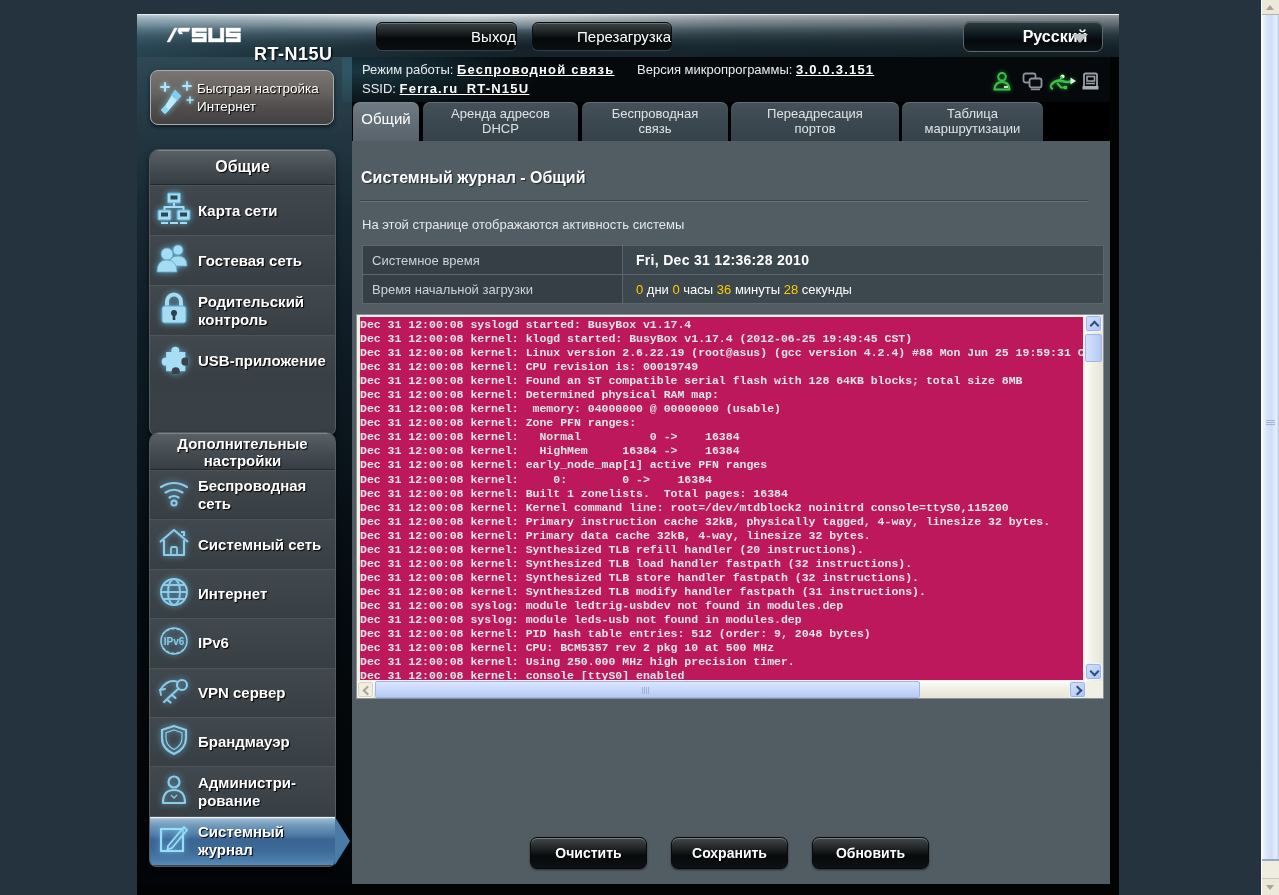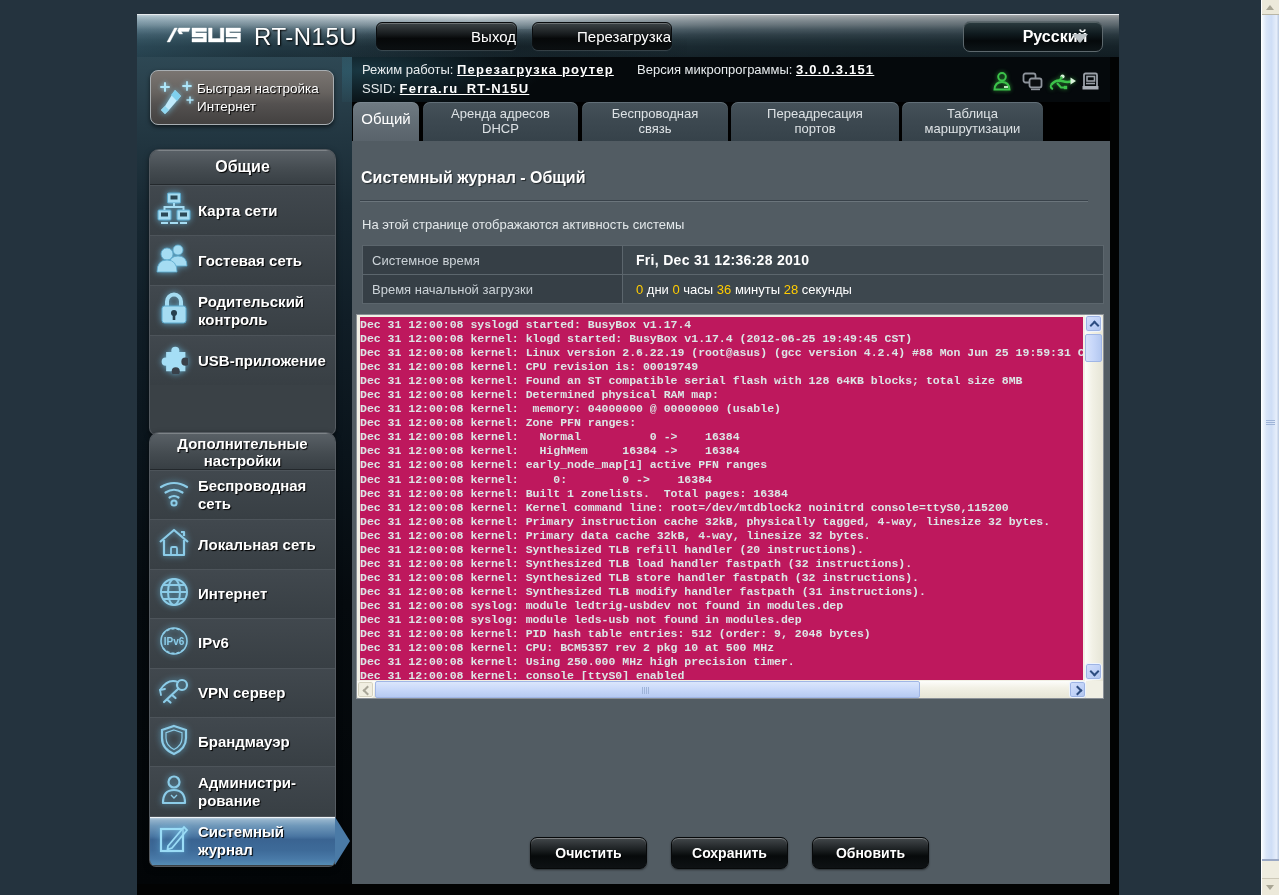--- a/index.html
+++ b/index.html
@@ -17,21 +17,21 @@
  text-align:right;line-height:27px;z-index:5;
  background:linear-gradient(180deg,#3d4447 0%,#15191b 45%,#060809 60%,#0b0f11 100%);
  border:1px solid #0a0d0f;box-shadow:inset 0 1px 0 rgba(255,255,255,.25),0 1px 1px rgba(255,255,255,.15);box-sizing:border-box;}
 #lang{position:absolute;left:826px;top:6px;width:140px;height:31px;border-radius:7px;z-index:5;
  background:linear-gradient(180deg,#2c3c40 0%,#101b1f 40%,#05090b 65%,#0d1518 100%);
  border:1px solid #5d686d;box-shadow:inset 0 1px 0 rgba(255,255,255,.2);box-sizing:border-box;
  color:#fff;font-size:16px;font-weight:bold;text-align:center;line-height:29px;padding-left:44px;}
 #lang .tri{position:absolute;right:14px;top:12px;width:0;height:0;border-left:8px solid transparent;
  border-right:8px solid transparent;border-top:9px solid #b9bfc3;}
 #asuslogo{position:absolute;left:29px;top:11px;z-index:5;}
-#rtname{position:absolute;left:117px;top:8px;z-index:5;color:#fff;font-size:24px;font-weight:normal;
+#rtname{position:absolute;left:117px;top:29px;z-index:5;color:#fff;font-size:18px;font-weight:bold;
  text-shadow:1px 1px 2px #000;letter-spacing:.5px;}
 
 #leftcol{position:absolute;left:0;top:43px;width:215px;height:827px;
  background:linear-gradient(180deg,#2e4854 0%,#243944 8%,#182933 18%,#101d26 32%,#0a141b 48%,#050a0e 66%,#020507 100%);}
 #qis{position:absolute;left:13px;top:56px;width:184px;height:55px;border-radius:8px;box-sizing:border-box;
  background:linear-gradient(180deg,#7a7571 0%,#676360 40%,#545150 62%,#434140 100%);
  border:1px solid #a8aeb2;box-shadow:0 2px 4px rgba(0,0,0,.6);}
 #qis .txt{position:absolute;left:46px;top:9px;color:#fff;font-weight:normal;font-size:13.5px;line-height:18px;
  text-shadow:1px 1px 1px #000;white-space:nowrap;}
 #qis .wic{position:absolute;left:6px;top:6px;}
@@ -219,21 +219,21 @@
       </div>
     <div class="mitem">
         <div class="ic"><svg width="34" height="32" viewBox="0 0 34 32" class="glow">
       <g stroke="#8ccce8" stroke-width="2.2" fill="none" stroke-linejoin="round">
         <path d="M3,15 L17,3 L31,15"></path>
         <path d="M24,5 h3 v4"></path>
         <path d="M7,13 V28 H27 V13"></path>
         <path d="M14,28 v-6.5 q0,-1.5 1.5,-1.5 h3 q1.5,0 1.5,1.5 V28" stroke-width="1.8"></path>
       </g>
     </svg></div>
-        <div class="lab">Локальная сеть</div>
+        <div class="lab">Системный сеть</div>
       </div>
     <div class="mitem">
         <div class="ic"><svg width="32" height="32" viewBox="0 0 32 32" class="glow">
       <g stroke="#8ccce8" stroke-width="2" fill="none">
         <circle cx="16" cy="16" r="13"></circle>
         <ellipse cx="16" cy="16" rx="6" ry="13"></ellipse>
         <path d="M3,16 h26 M5,9 h22 M5,23 h22"></path>
       </g>
     </svg></div>
         <div class="lab">Интернет</div>
@@ -281,21 +281,21 @@
       <g stroke="#9adcf6" stroke-width="2.2" fill="none">
         <rect x="4" y="7" width="22" height="22"></rect>
         <path d="M11,24 L27,5 L30,8 L15,26 l-4.5,1.5 z" stroke-width="1.8" fill="rgba(90,140,180,.25)"></path>
       </g>
     </svg></div>
         <div class="lab">Системный<br>журнал</div>
       </div>
   </div>
   <div id="selarrow"></div>
   <div id="infobar">
-    <div class="l1">Режим работы: <span class="lnk">Перезагрузка роутер</span></div>
+    <div class="l1">Режим работы: <span class="lnk">Беспроводной связь</span></div>
     <div class="l1" style="left:285px;">Версия микропрограммы: <span class="lnk">3.0.0.3.151</span></div>
     <div class="l2">SSID: <span class="lnk">Ferra.ru_RT-N15U</span></div>
   </div>
   <div id="statico">
     <svg width="22" height="20" viewBox="0 0 22 20" style="position:absolute;left:0;top:0;filter:drop-shadow(0 0 2px rgba(60,200,70,.7));">
       <circle cx="10" cy="5.8" r="3.8" fill="none" stroke="#3cc24a" stroke-width="2"></circle>
       <path d="M2.5,18.5 q0.5,-7.5 7.5,-7.5 q7,0 7.5,7.5 z" fill="none" stroke="#3cc24a" stroke-width="2"></path>
       <path d="M12,16 h4" stroke="#bfe8c2" stroke-width="2"></path>
     </svg>
     <svg width="24" height="20" viewBox="0 0 24 20" style="position:absolute;left:29px;top:0;">

